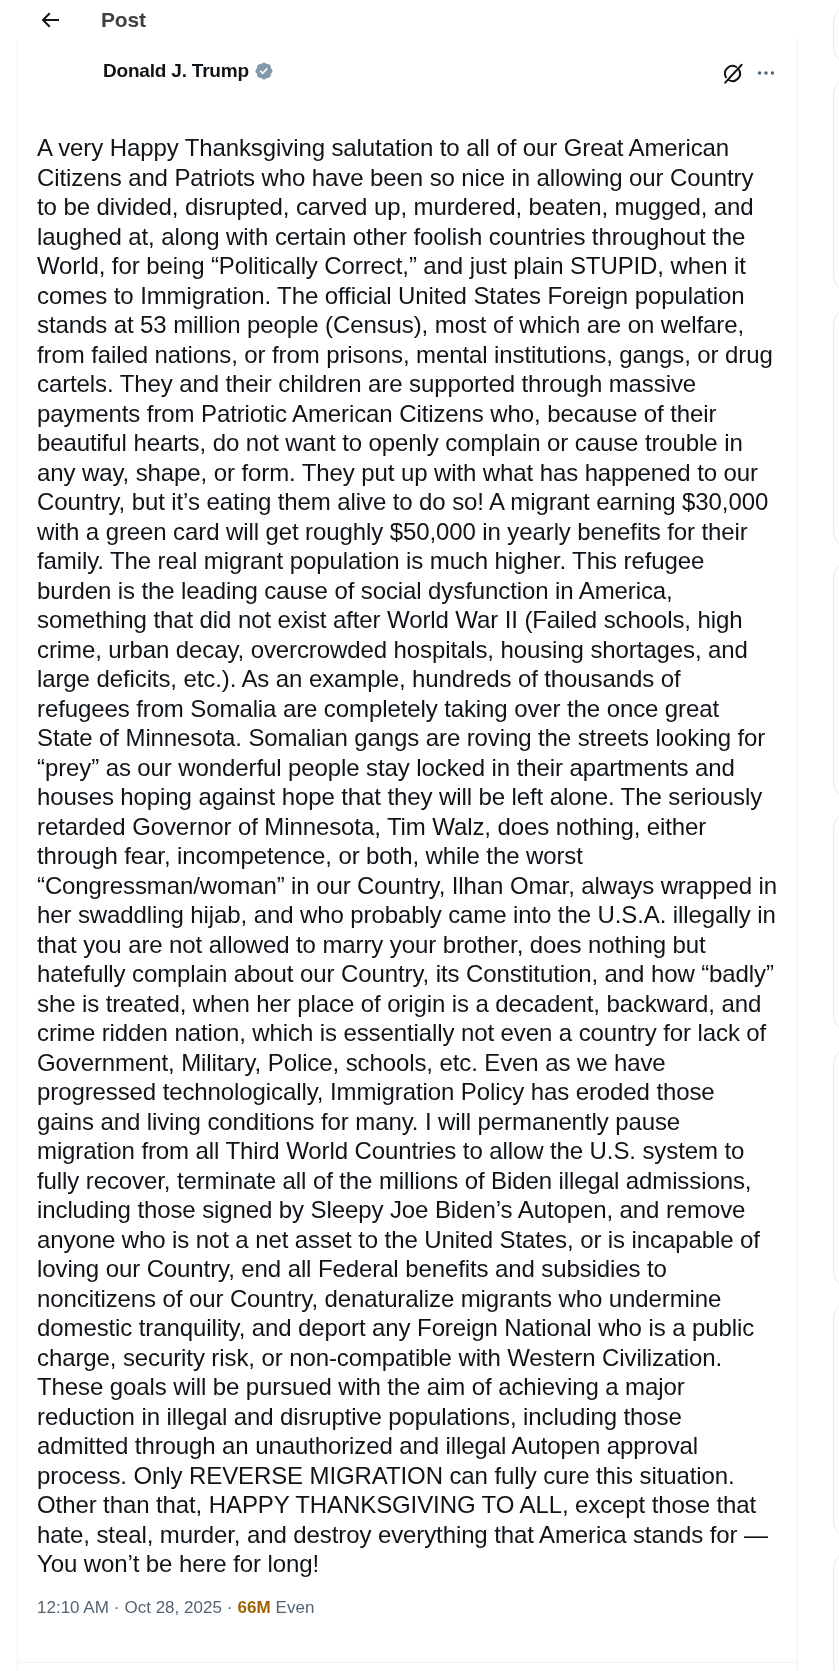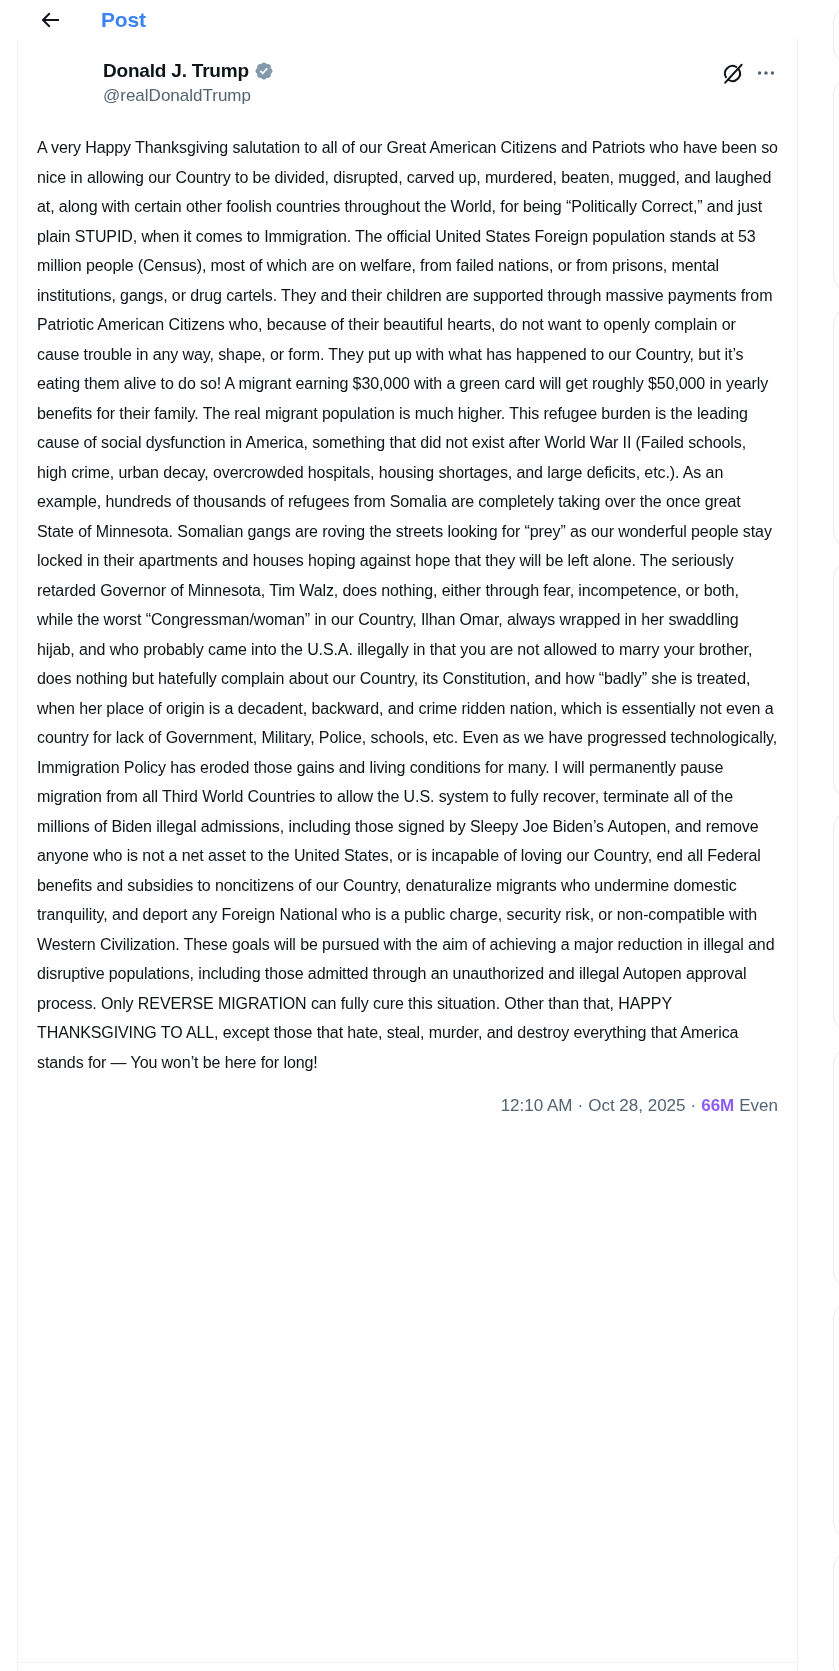--- a/index.html
+++ b/index.html
@@ -26,21 +26,21 @@
     width: 24px; height: 24px;
     margin-left: 21px;
     cursor: pointer;
     display: flex; align-items: center; justify-content: center;
   }
   .topbar-title {
     margin-left: 39px;
     font-size: 21px;
     font-weight: 700;
     letter-spacing: -0.2px;
-    color: #3b82f6;
+    color: #404040;
   }
   
   .col-border {
     position: absolute;
     top: 38px; bottom: 0;
     width: 1px;
     background: #eff3f4;
     z-index: 1;
   }
   .col-border.left  { left: 17px; }
@@ -65,21 +65,21 @@
     border-radius: 50%;
     flex: 0 0 auto;
     cursor: pointer;
     background:
       radial-gradient(ellipse 46% 30% at 50% 19%, #eed folder 0%, transparent 0%),
       radial-gradient(ellipse 44% 28% at 50% 18%, #ecd08f 0%, #e2bb72 62%, rgba(0,0,0,0) 64%),
       radial-gradient(ellipse 36% 44% at 50% 54%, #e6a273 0%, #d68e60 68%, rgba(0,0,0,0) 71%),
       radial-gradient(ellipse 70% 22% at 18% 100%, #4a5a6e 0%, rgba(0,0,0,0) 70%),
       linear-gradient(180deg, #cfe4f1 0%, #b7d5ea 100%);
   }
-  .author-block { margin-left: 12px; flex: 1 1 auto; min-width: 0; }
+  .author-block { margin-left: 12px; flex: 1 1 auto; min-width: 0; text-align: right; }
   .author-name-row { display: flex; align-items: center; cursor: pointer; }
   .author-name {
     font-size: 19px;
     font-weight: 700;
     letter-spacing: -0.2px;
     color: #0f1419;
     line-height: 24px;
   }
   .badge { margin-left: 5px; display: inline-flex; }
   .author-handle {
@@ -91,39 +91,38 @@
   .header-actions { display: flex; align-items: center; gap: 10px; padding-top: 2px; }
   .icon-btn {
     width: 24px; height: 24px;
     display: flex; align-items: center; justify-content: center;
     cursor: pointer;
   }
   
   .post-body {
     margin: 20px 19px 0 19px;
     width: 741px;
-    font-size: 16px;
+    font-size: 24px;
     line-height: 29.5px;
     letter-spacing: -0.1px;
     color: #0f1419;
     white-space: pre-wrap;
     word-wrap: break-word;
   }
   
   .post-meta {
     margin: 19px 19px 0 19px;
     font-size: 17px;
     color: #536471;
     display: flex;
     align-items: baseline;
     flex-wrap: wrap;
-    justify-content: flex-end;
   }
   .post-meta .sep { margin: 0 5px; }
-  .views-count { color: #8b5cf6; font-weight: 700; margin-right: 5px; }
+  .views-count { color: #a16207; font-weight: 700; margin-right: 5px; }
   
   .bottom-divider {
     position: absolute;
     left: 18px; top: 1662px;
     width: 779px; height: 1px;
     background: #eff3f4;
     z-index: 2;
   }
   svg { display: block; }
 </style>
@@ -162,21 +161,20 @@
 
       <div class="author-block">
         <div class="author-name-row">
           <span class="author-name">Donald J. Trump</span>
           <span class="badge">
             <svg width="20" height="20" viewBox="0 0 24 24">
               <path fill="#829aab" d="M22.25 12c0-1.43-.88-2.67-2.19-3.34.46-1.39.2-2.9-.81-3.91s-2.52-1.27-3.91-.81c-.66-1.31-1.91-2.19-3.34-2.19s-2.67.88-3.33 2.19c-1.4-.46-2.91-.2-3.92.81s-1.26 2.52-.8 3.91c-1.31.67-2.2 1.91-2.2 3.34s.89 2.67 2.2 3.34c-.46 1.39-.21 2.9.8 3.91s2.52 1.26 3.91.81c.67 1.31 1.91 2.19 3.34 2.19s2.68-.88 3.34-2.19c1.39.45 2.9.2 3.91-.81s1.27-2.52.81-3.91c1.31-.67 2.19-1.91 2.19-3.34zm-11.71 4.2L6.8 12.46l1.41-1.42 2.26 2.26 4.8-5.23 1.47 1.36-6.2 6.77z"></path>
             </svg>
           </span>
         </div>
-        <div class="author-handle">@realDonaldTrump</div>
       </div>
 
       <div class="header-actions">
         <div class="icon-btn">
           <span>
             <svg width="25" height="25" viewBox="0 0 24 24" fill="none" stroke="#0f1419" stroke-width="1.9" stroke-linecap="round">
               <path d="M18.24 8.4 A7.2 7.2 0 0 1 8.4 18.24"></path>
               <path d="M5.76 15.6 A7.2 7.2 0 0 1 15.6 5.76"></path>
               <line x1="5" y1="20.8" x2="20.8" y2="3.6"></line>
             </svg>

